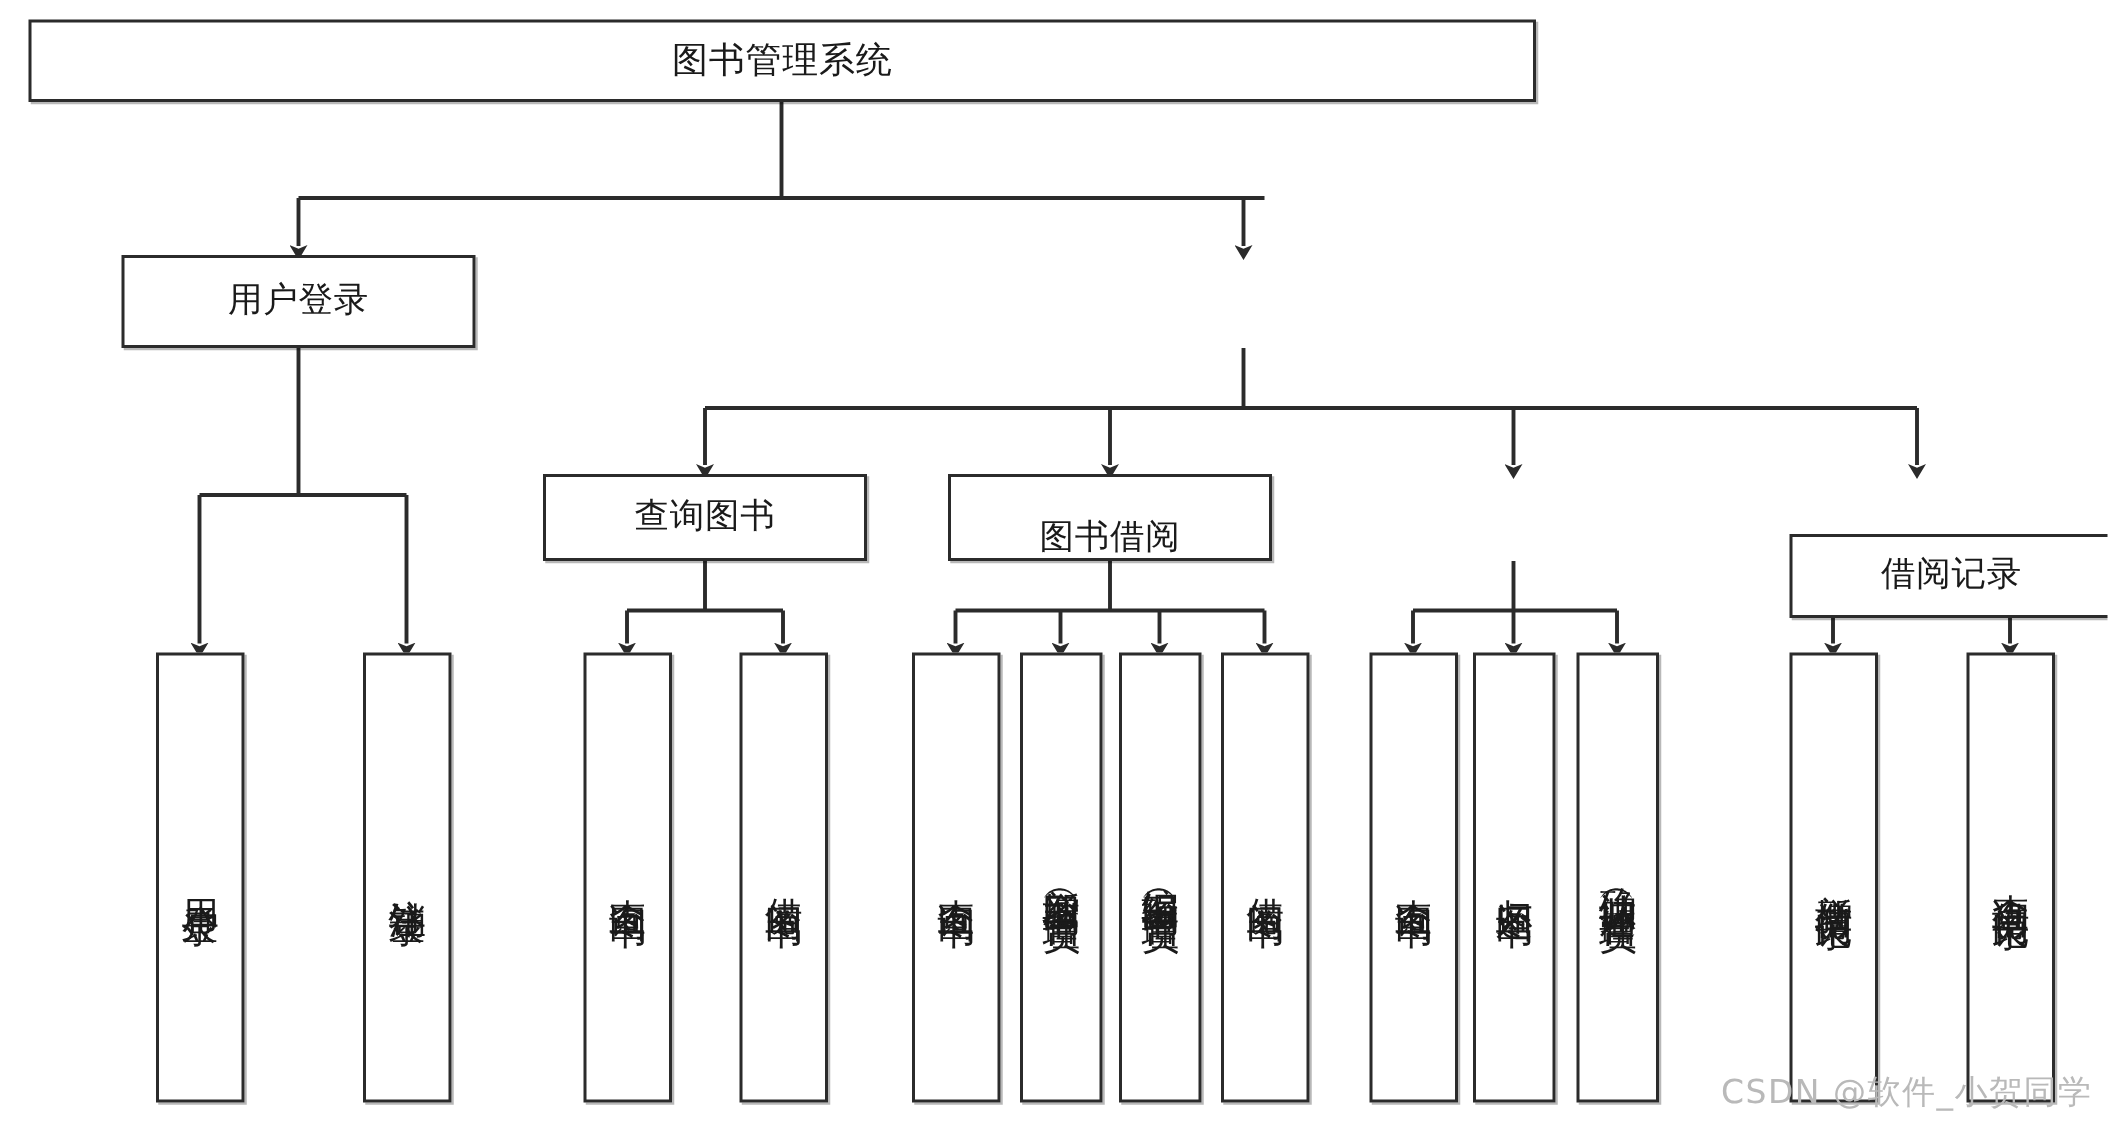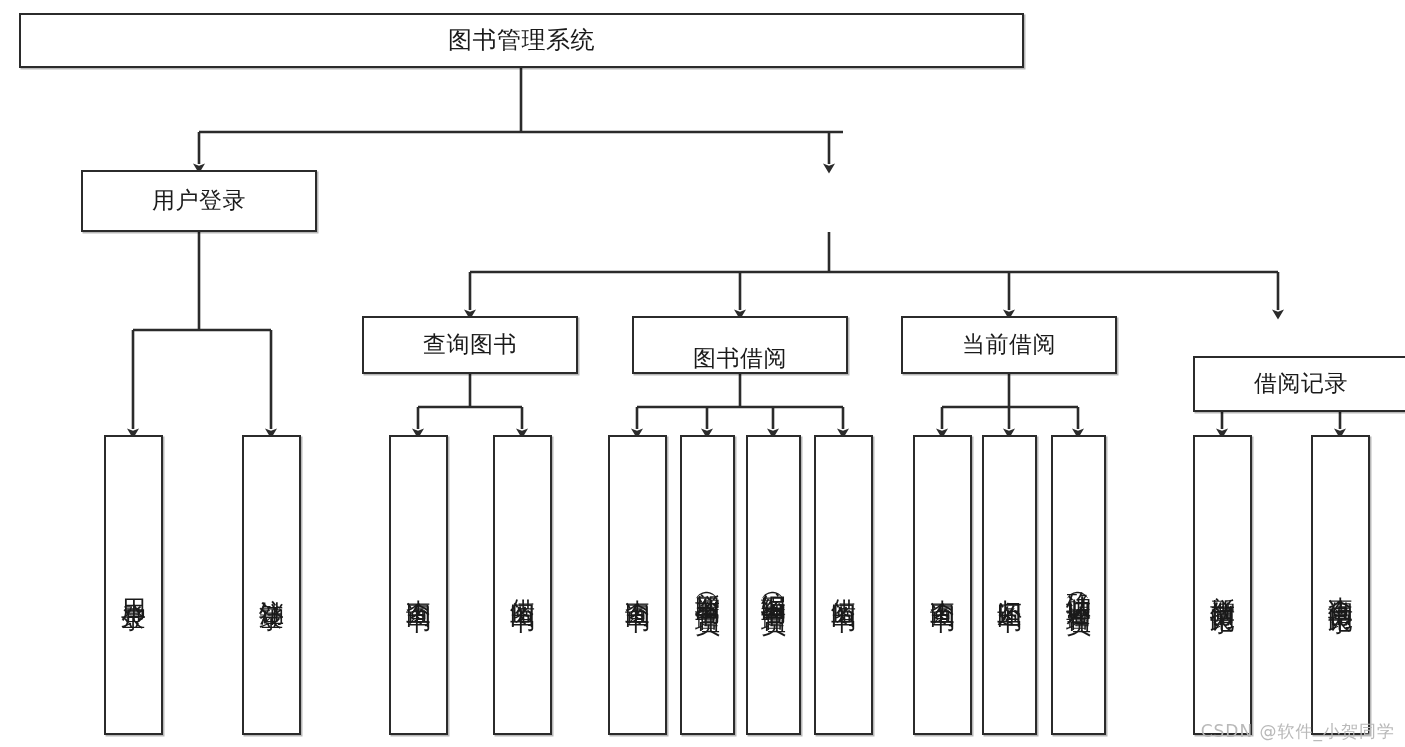--- a/index.html
+++ b/index.html
@@ -36,21 +36,21 @@
   .v .lbl{
     writing-mode:vertical-rl;
     text-orientation:upright;
     font-size:25px;
     letter-spacing:3px;
     line-height:1.0;
   }
   .watermark{
     position:absolute;
     right:10px;bottom:4px;
-    font-size:17px;
+    font-size:22px;
     color:#b9b9b9;
     letter-spacing:1px;
     user-select:none;
     white-space:nowrap;
   }
 </style>
 </head>
 <body>
 
 <div id="canvas">
@@ -112,23 +112,20 @@
   <div class="node h" style="left:81px;top:170px;width:236px;height:62px;">
     <span class="lbl">用户登录</span>
   </div>
 
   <div class="node h" style="left:362px;top:316px;width:216px;height:58px;">
     <span class="lbl">查询图书</span>
   </div>
   <div class="node h" style="left:632px;top:316px;width:216px;height:58px;align-items:flex-end;">
     <span class="lbl">图书借阅</span>
   </div>
-  <div class="node h" style="left:901px;top:316px;width:216px;height:58px;">
-    <span class="lbl">当前借阅</span>
-  </div>
   <div class="node h" style="left:1193px;top:316px;width:216px;height:56px;margin-top:40px;">
     <span class="lbl">借阅记录</span>
   </div>
 
   <div class="node v" style="left:104px;top:435px;width:59px;height:300px;">
     <span class="lbl">用户登录</span>
   </div>
   <div class="node v" style="left:242px;top:435px;width:59px;height:300px;">
     <span class="lbl">注销登录</span>
   </div>

